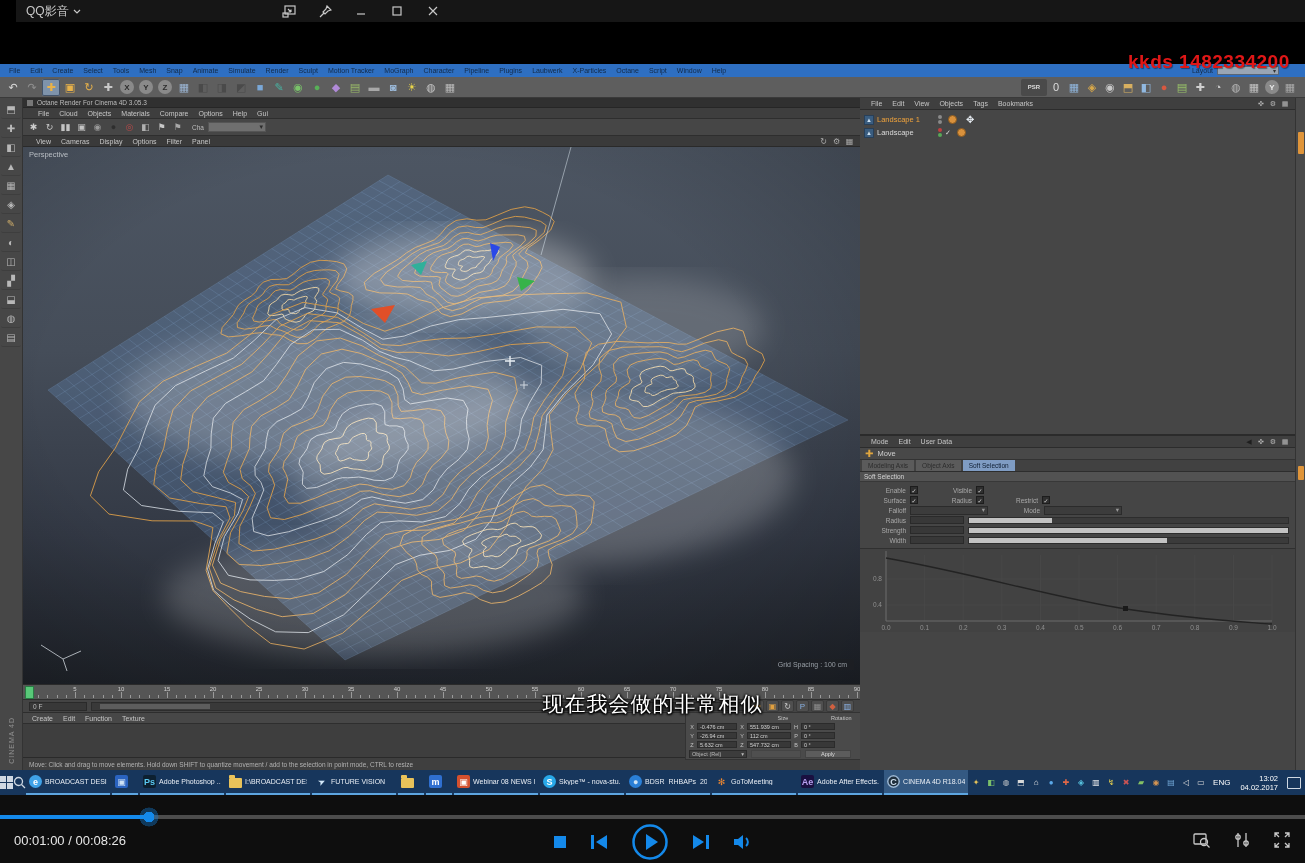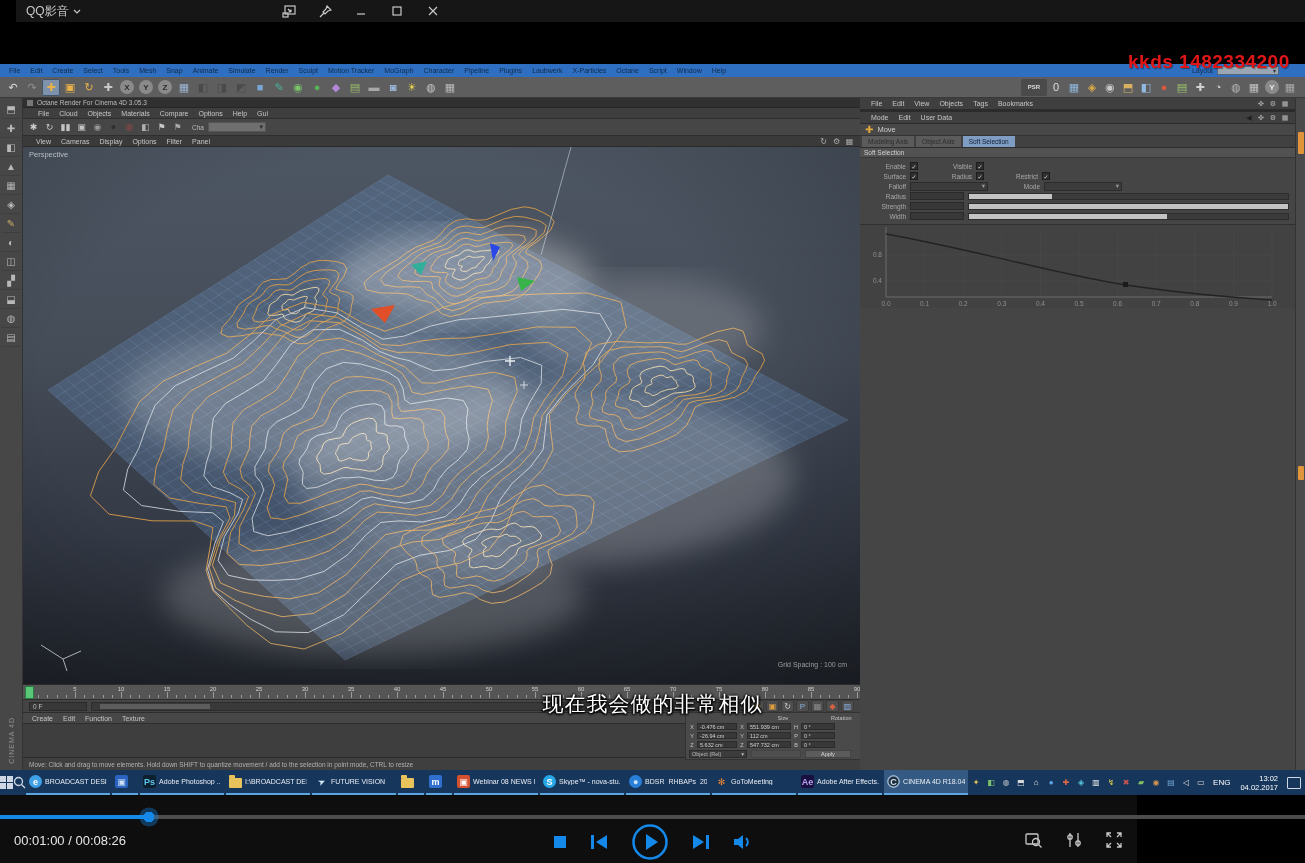--- a/index.html
+++ b/index.html
@@ -176,21 +176,21 @@
   .tray .notif { width:14px; height:12px; border:1px solid #cfd8e2; border-radius:1px; margin-left:2px; }
 
   
   .subtitle { position:absolute; top:668px; left:0; width:1305px; text-align:center; color:#fff;
     font-size:21px; letter-spacing:1px; z-index:40;
     text-shadow:0 0 3px #000,0 0 3px #000,1px 1px 2px #000,-1px 1px 2px #000; }
   .watermark { position:absolute; top:29px; left:1128px; color:#e01717; font-size:19px; font-weight:bold;
     z-index:50; text-shadow:1px 1px 1px rgba(0,0,0,.4); letter-spacing:0.5px; }
 
   
-  .bottombar { position:absolute; top:795px; left:0; width:1137px; height:68px; background:#0e0e0e; }
+  .bottombar { position:absolute; top:795px; left:0; width:1305px; height:68px; background:#0e0e0e; }
   .progress { position:absolute; top:20px; left:0; width:1305px; height:4px; background:#4c4c4c; cursor:pointer; }
   .progress .fill { height:4px; background:#1489ea; }
   .knob { position:absolute; top:11px; width:22px; height:22px; border-radius:50%;
     background:radial-gradient(circle,#1489ea 0 34%, rgba(20,137,234,.35) 35% 60%, rgba(20,137,234,0) 62%); }
   .time { position:absolute; left:14px; top:38px; color:#e6e6e6; font-size:13px; }
   .controls { position:absolute; top:26px; left:0; width:1305px; height:42px; display:flex;
     align-items:center; justify-content:center; gap:22px; }
   .ctl { display:flex; align-items:center; justify-content:center; cursor:pointer; }
   .right-icons { position:absolute; right:14px; top:36px; display:flex; gap:22px; }
   .right-icons svg { stroke:#c9c9c9; fill:none; stroke-width:1.3; }
@@ -711,20 +711,42 @@
           <span class="mi">Objects</span>
           <span class="mi">Tags</span>
           <span class="mi">Bookmarks</span>
         </span>
       <span class="panel-right-icons" id="om-right-icons">
           <span class="ico" style="color: rgb(181, 181, 181);">✜</span>
           <span class="ico" style="color: rgb(181, 181, 181);">⚙</span>
           <span class="ico" style="color: rgb(181, 181, 181);">▦</span>
         </span>
     </div>
+    <div class="om-list" id="om-list">
+        <div class="obj-row">
+          <span class="obj-icon">▲</span>
+          <span class="obj-name" style="color: rgb(240, 163, 60);">Landscape 1</span>
+          <span class="obj-dots">
+            <i></i>
+            <i></i>
+          </span>
+          <span class="obj-tag"></span>
+          <span style="color: rgb(232, 238, 244); font-size: 10px; margin-left: 6px;">✥</span>
+        </div>
+        <div class="obj-row">
+          <span class="obj-icon">▲</span>
+          <span class="obj-name" style="color: rgb(220, 220, 220);">Landscape</span>
+          <span class="obj-dots">
+            <i style="background: rgb(192, 64, 64);"></i>
+            <i style="background: rgb(88, 168, 88);"></i>
+          </span>
+          <span style="color: rgb(216, 216, 216); font-size: 7px;">✓</span>
+          <span class="obj-tag"></span>
+        </div>
+      </div>
     <div class="divider"></div>
     <div class="am-menu">
       <span id="am-menu-items" style="display:flex;">
           <span class="mi">Mode</span>
           <span class="mi">Edit</span>
           <span class="mi">User Data</span>
         </span>
       <span class="panel-right-icons" id="am-right-icons">
           <span class="ico" style="color: rgb(30, 30, 30);">◀</span>
           <span class="ico" style="color: rgb(181, 181, 181);">✜</span>

